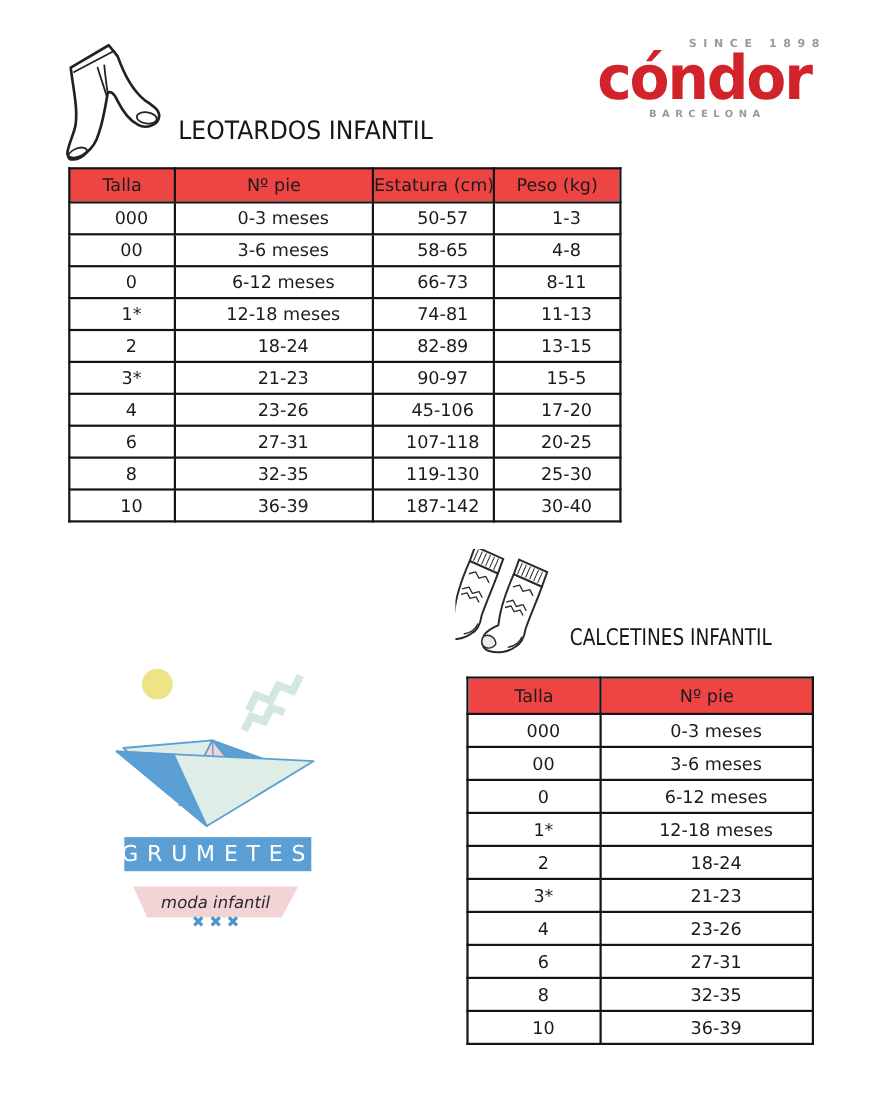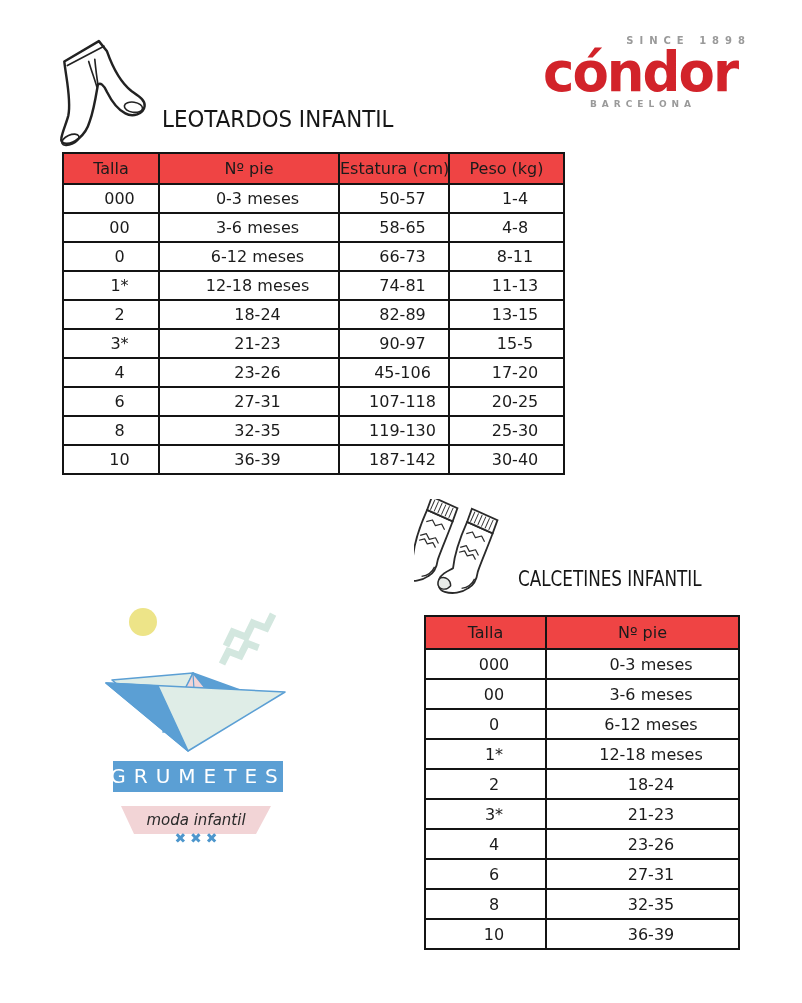--- a/index.html
+++ b/index.html
@@ -103,21 +103,21 @@
         <th>Nº pie</th>
         <th>Estatura (cm)</th>
         <th>Peso (kg)</th>
       </tr>
     </thead>
   <tbody>
       <tr>
         <td>000</td>
         <td>0-3 meses</td>
         <td>50-57</td>
-        <td>1-4</td>
+        <td>1-3</td>
       </tr>
       <tr>
         <td>00</td>
         <td>3-6 meses</td>
         <td>58-65</td>
         <td>4-8</td>
       </tr>
       <tr>
         <td>0</td>
         <td>6-12 meses</td>

